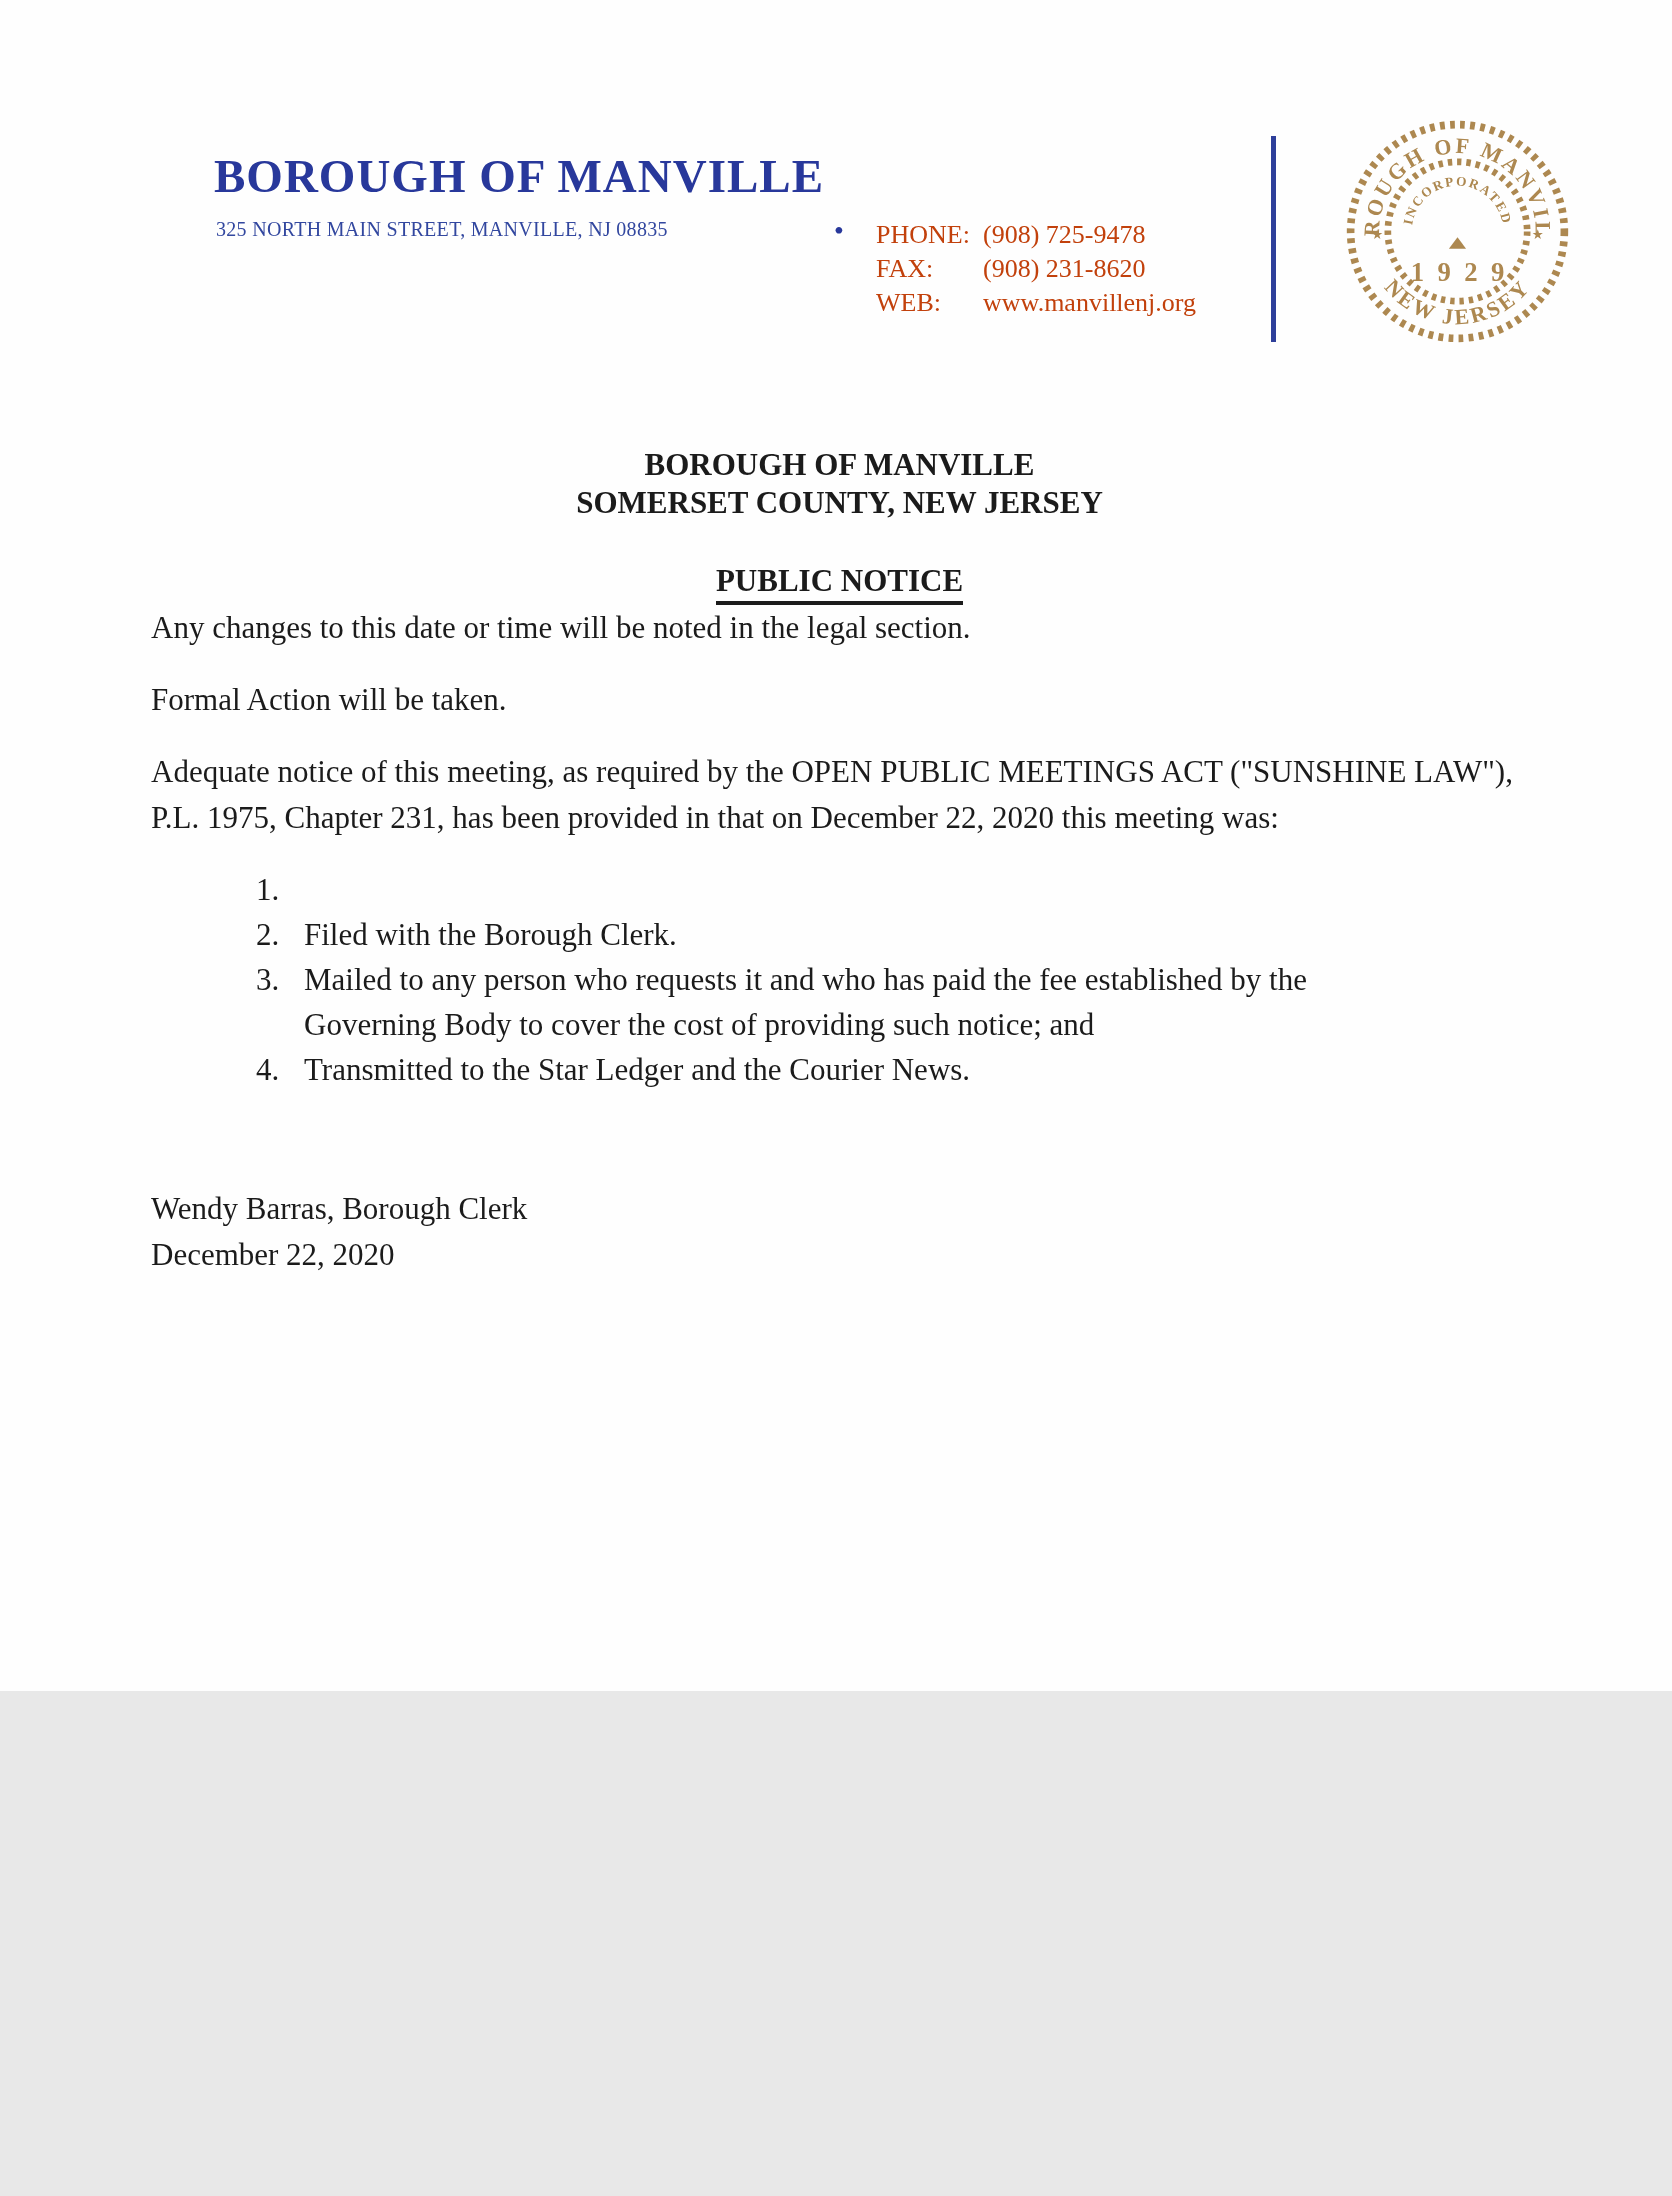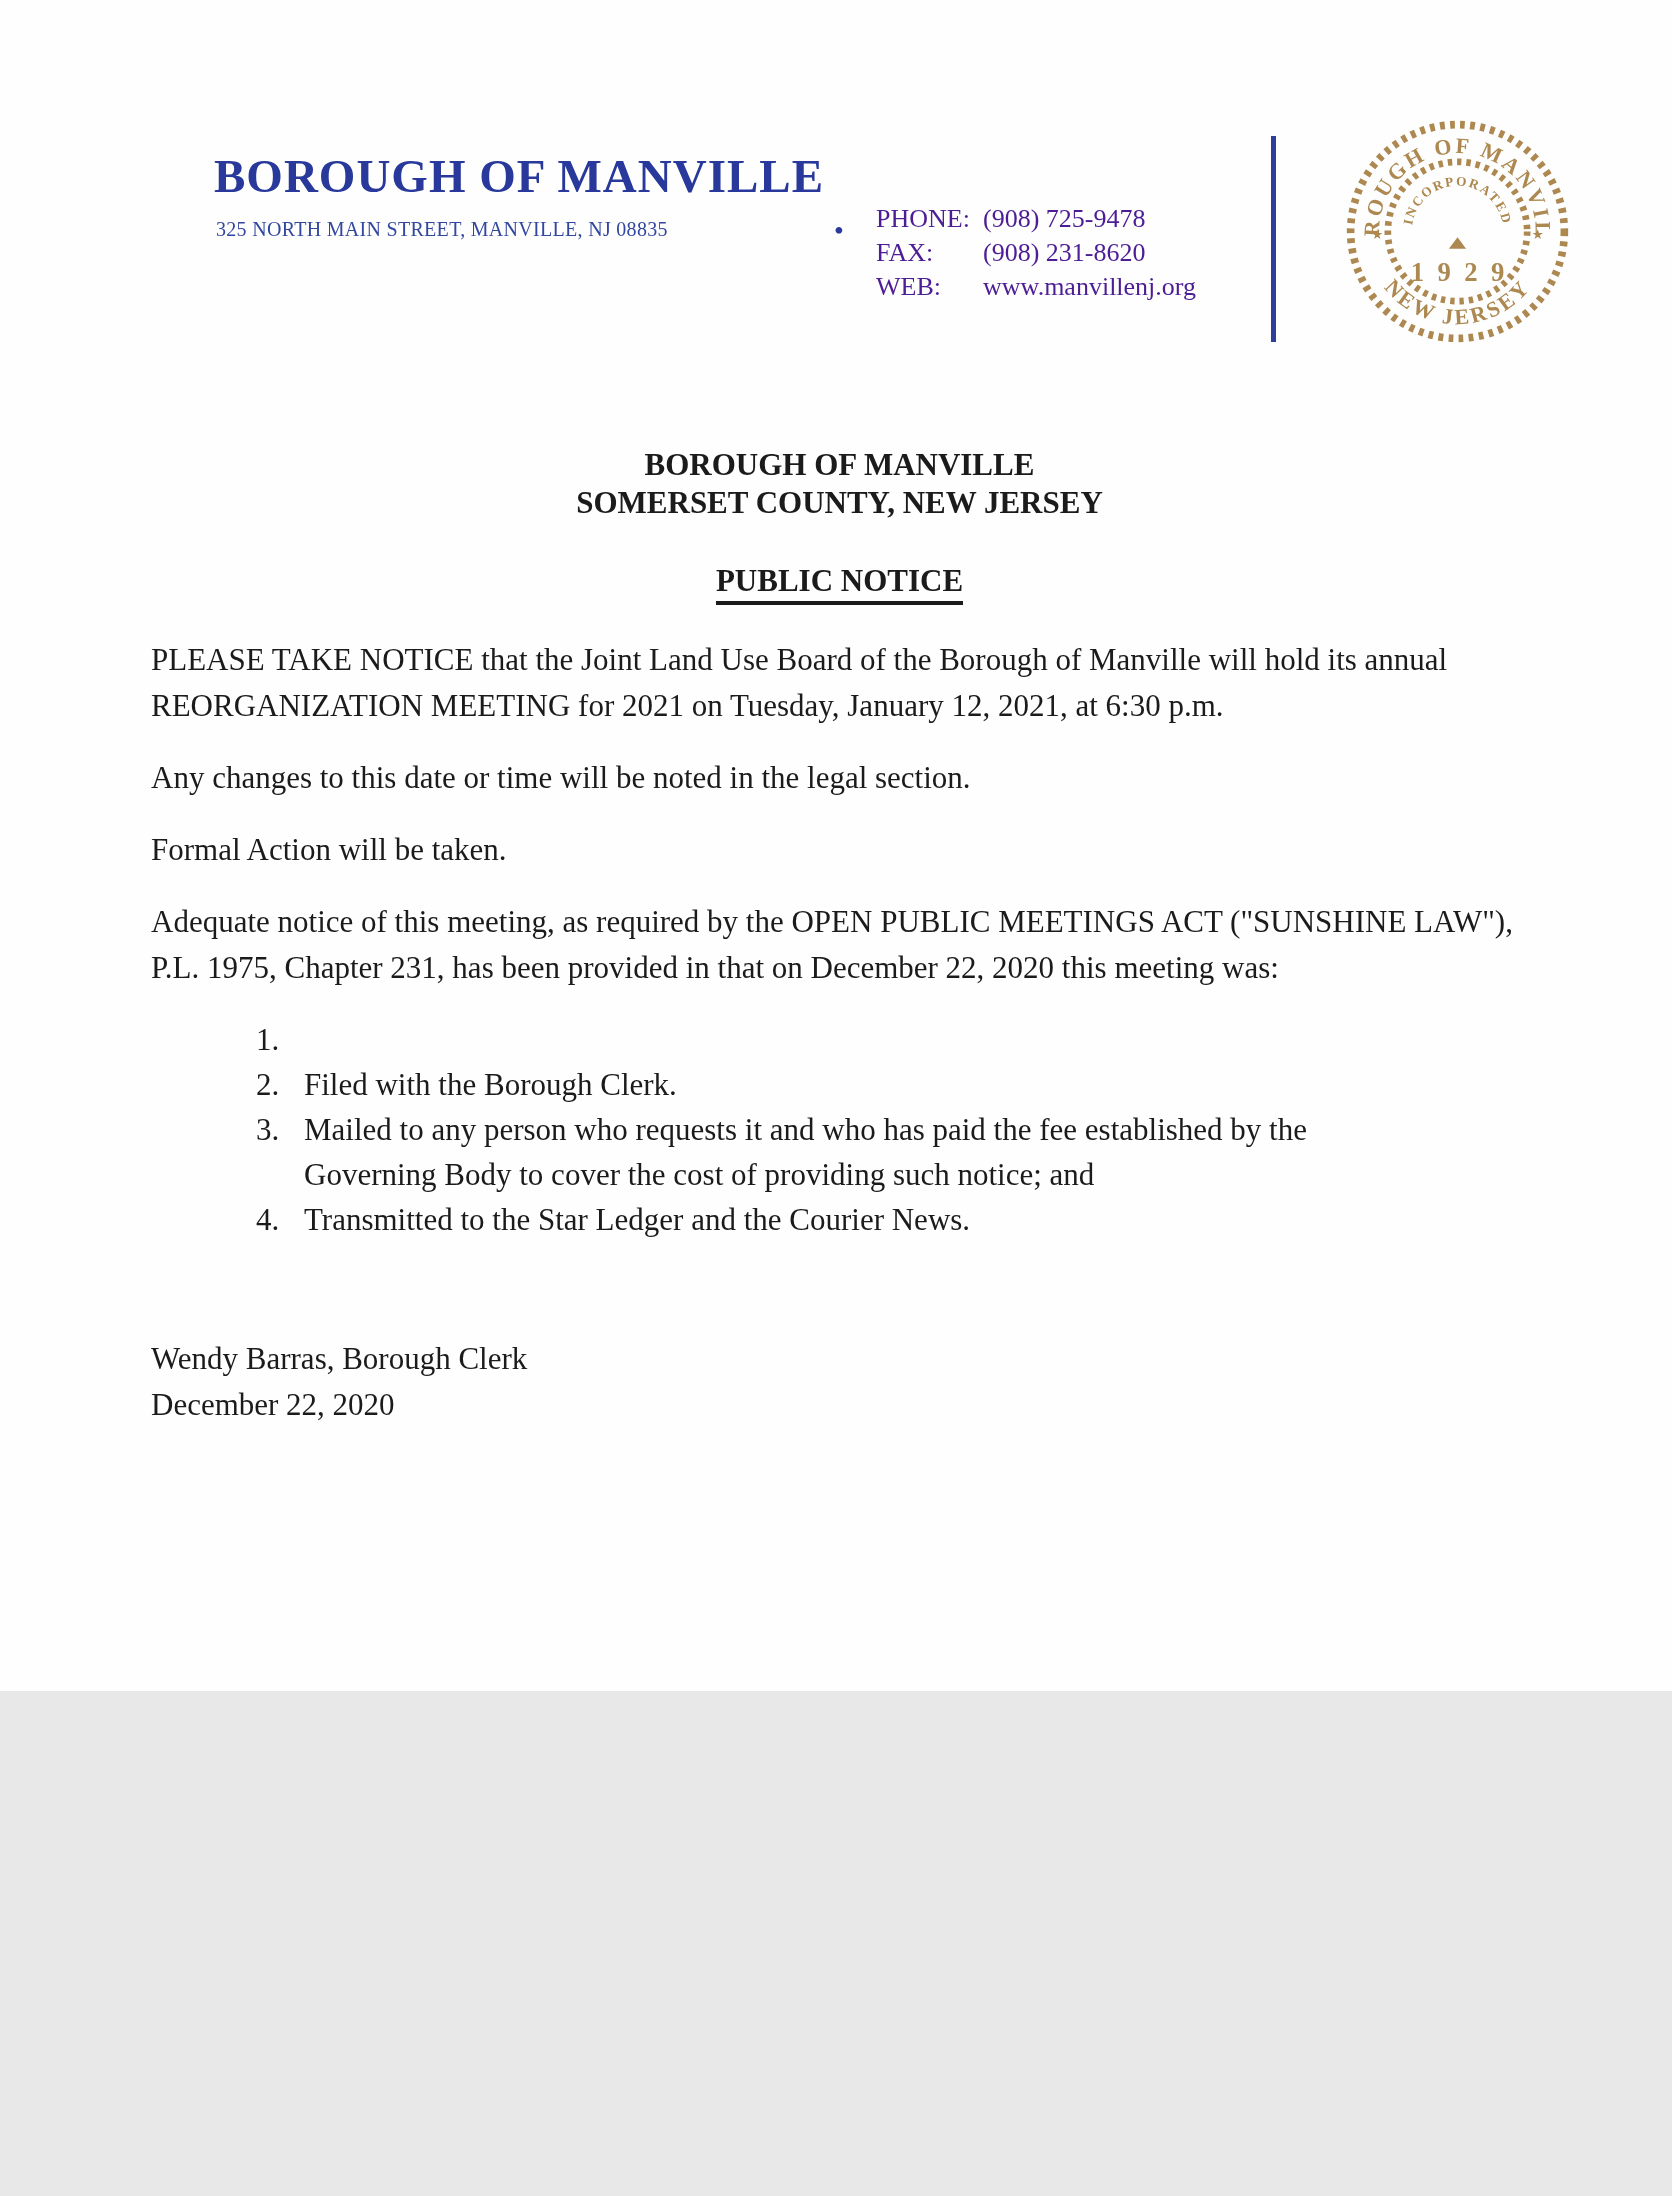--- a/index.html
+++ b/index.html
@@ -31,23 +31,23 @@
     letter-spacing: 0.3px;
   }
   .sep-bullet {
     position: absolute;
     left: 834px; top: 215px;
     font-size: 28px;
     color: #28389b;
   }
   .contact-block {
     position: absolute;
-    left: 876px; top: 202px;
+    left: 876px; top: 218px;
     font-size: 26px;
-    color: #4c1d95;
+    color: #c2410c;
     line-height: 34px;
   }
   .contact-row { display: flex; }
   .contact-label { width: 107px; }
   .contact-value { }
   .vbar {
     position: absolute;
     left: 1271px; top: 136px;
     width: 5px; height: 206px;
     background: #2e3f9a;
@@ -167,21 +167,20 @@
   <main class="notice-body">
 
     <div class="title-block">
       <div>BOROUGH OF MANVILLE</div>
       <div>SOMERSET COUNTY, NEW JERSEY</div>
       <div>
         <span class="title-underline">PUBLIC NOTICE</span>
       </div>
     </div>
 
-    <p class="first-para">PLEASE TAKE NOTICE that the Joint Land Use Board of the Borough of Manville will hold its annual REORGANIZATION MEETING for 2021 on Tuesday, January 12, 2021, at 6:30 p.m.</p>
     <p>Any changes to this date or time will be noted in the legal section.</p>
     <p>Formal Action will be taken.</p>
     <p>Adequate notice of this meeting, as required by the OPEN PUBLIC MEETINGS ACT ("SUNSHINE LAW"), P.L. 1975, Chapter 231, has been provided in that on December 22, 2020 this meeting was:</p>
 
     <div class="numbered-list">
       <div class="list-item">
         <span class="list-num">1.</span>
       </div>
       <div class="list-item">
         <span class="list-num">2.</span>

